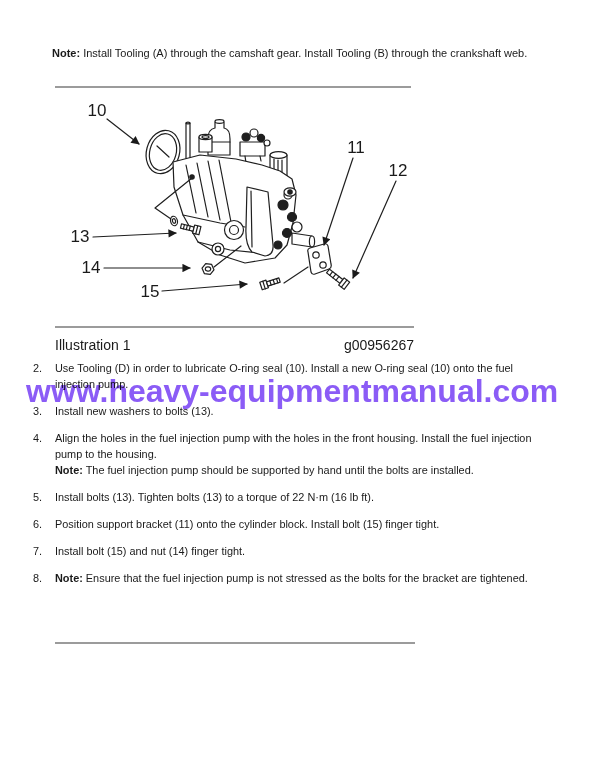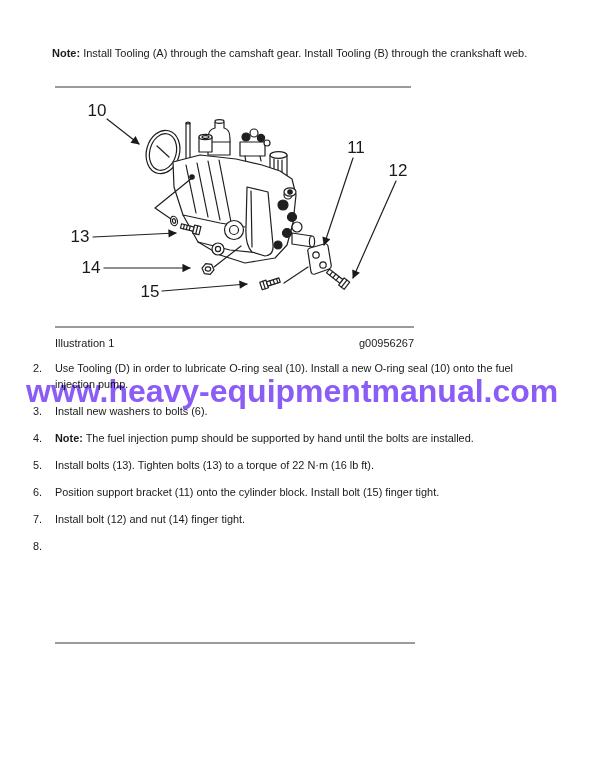--- a/index.html
+++ b/index.html
@@ -7,21 +7,21 @@
     width:600px;height:776px;position:relative;overflow:hidden;
     background:#ffffff;color:#1a1a1a;
     font-family:"Liberation Sans",sans-serif;
   }
   .top-note{position:absolute;left:52px;top:45px;width:540px;font-size:11px;line-height:16px;white-space:nowrap;}
   .rule{position:absolute;height:2px;background:#9b9b9b;}
   #rule1{left:55px;top:86px;width:356px;}
   #rule2{left:55px;top:326px;width:359px;}
   #rule3{left:55px;top:642px;width:360px;}
   .fig-svg{position:absolute;left:40px;top:95px;}
-  .caption{position:absolute;left:55px;top:337px;width:359px;display:flex;justify-content:space-between;font-size:11px;}
+  .caption{position:absolute;left:55px;top:337px;width:359px;display:flex;justify-content:space-between;font-size:14px;}
   .steps{position:absolute;left:33px;top:360px;width:522px;font-size:10.9px;line-height:16px;}
   .step{position:relative;padding-left:22px;margin-bottom:11px;}
   .step .num{position:absolute;left:0;top:0;}
   .note{}
   .watermark{
     position:absolute;left:26px;top:375px;z-index:9;
     font-size:32px;font-weight:bold;line-height:1;white-space:nowrap;
     color:#ee0000;mix-blend-mode:multiply;
   }
 </style>
@@ -191,41 +191,46 @@
   <span>g00956267</span>
 </div>
 
 <div class="steps">
   <div class="step">
     <span class="num">2.</span>
     <div>Use Tooling (D) in order to lubricate O-ring seal (10). Install a new O-ring seal (10) onto the fuel injection pump.</div>
   </div>
   <div class="step">
     <span class="num">3.</span>
-    <div>Install new washers to bolts (6).</div>
+    <div>Install new washers to bolts (13).</div>
   </div>
   <div class="step">
     <span class="num">4.</span>
+    <div>Align the holes in the fuel injection pump with the holes in the front housing. Install the fuel injection pump to the housing.</div>
     <div class="note">
       <b>Note:</b>
       <span>The fuel injection pump should be supported by hand until the bolts are installed.</span>
     </div>
   </div>
   <div class="step">
     <span class="num">5.</span>
     <div>Install bolts (13). Tighten bolts (13) to a torque of 22 N·m (16 lb ft).</div>
   </div>
   <div class="step">
     <span class="num">6.</span>
     <div>Position support bracket (11) onto the cylinder block. Install bolt (15) finger tight.</div>
   </div>
   <div class="step">
     <span class="num">7.</span>
-    <div>Install bolt (12) and nut (14) finger tight.</div>
+    <div>Install bolt (15) and nut (14) finger tight.</div>
   </div>
   <div class="step">
     <span class="num">8.</span>
+    <div class="note">
+      <b>Note:</b>
+      <span>Ensure that the fuel injection pump is not stressed as the bolts for the bracket are tightened.</span>
+    </div>
   </div>
 </div>
 
 <div id="rule3" class="rule"></div>
 
 <div class="watermark" style="color: #8b5cf6;">www.heavy-equipmentmanual.com</div>
 
 </body></html>

